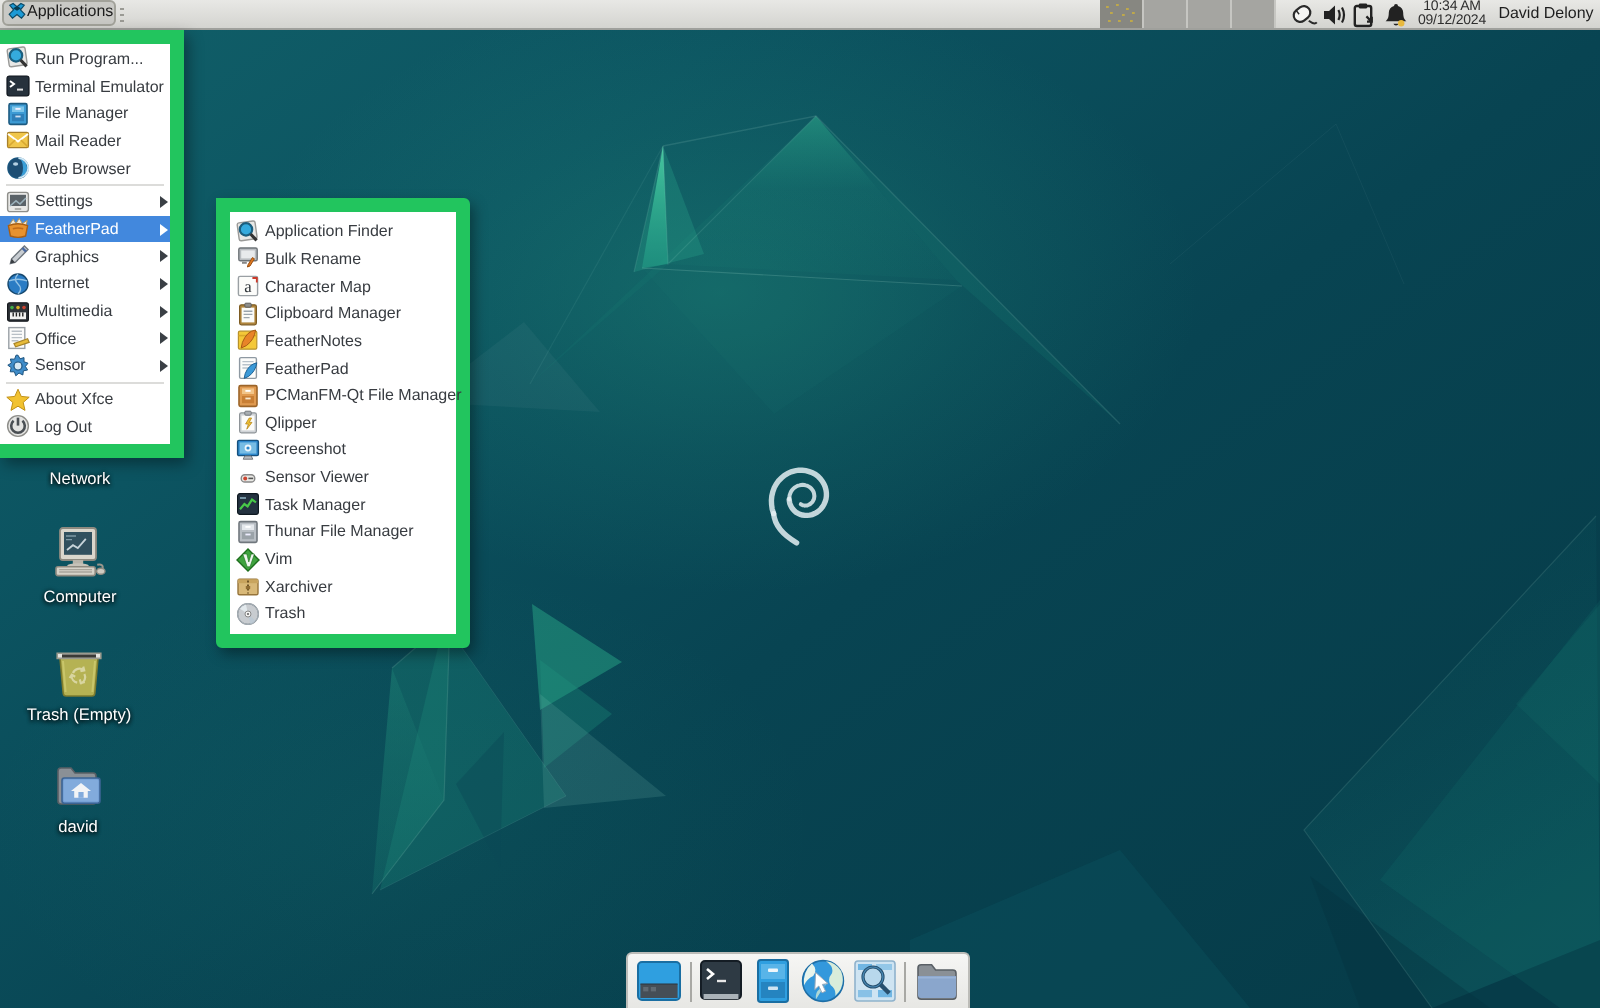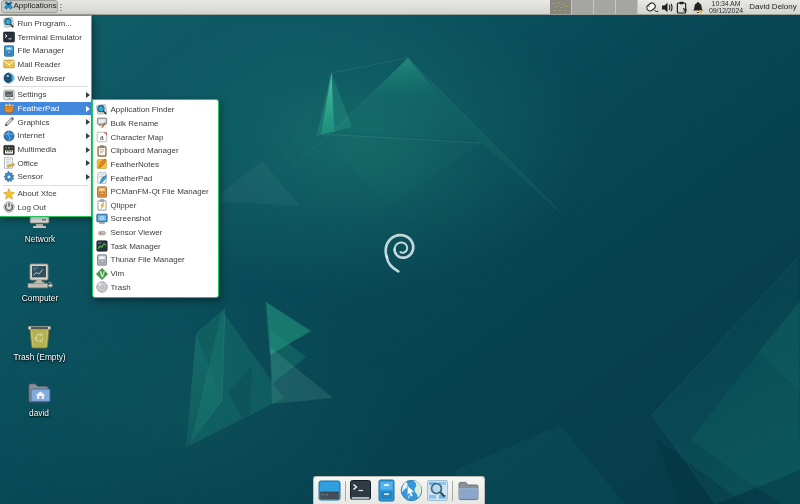--- a/index.html
+++ b/index.html
@@ -9,23 +9,23 @@
 #appbtn svg{flex:0 0 auto}
 #appbtn{position:absolute;left:1px;top:0px;width:57px;height:13px;background:#c9c9c5;border:1px solid #a2a29a;border-radius:3px;display:flex;}
 #appbtn span{font-size:8px;color:#1c1c1c;margin-left:1px}
 #grip{position:absolute;left:60px;top:3.5px;width:2px;height:8px;background:repeating-linear-gradient(#9a9a94 0 1px,transparent 1px 3px)}
 #pager{position:absolute;left:550px;top:0px;height:14px;display:flex}
 .ws{width:22px;height:14px;background:#a5a5a1;border-right:1px solid #c6c6c2;position:relative}
 .ws.act{background:#878781}
 #clock{position:absolute;left:703px;top:1px;width:46px;text-align:center;font-size:7px;line-height:6.5px;color:#2e2e2e;letter-spacing:-0.1px}
 #uname{position:absolute;right:1px;top:0;height:15px;line-height:14px;font-size:8px;color:#1e1e1e}
 
-.menu{position:absolute;background:#ffffff;border:1px solid #22c55e;box-shadow:2px 3px 7px rgba(0,0,0,.38)}
+.menu{position:absolute;background:#ffffff;border:7px solid #22c55e;box-shadow:2px 3px 7px rgba(0,0,0,.38)}
 #mmenu{left:0;top:15px;width:92px;padding:0.5px 0 1.5px;border-left:none}
-#smenu{left:92px;top:99px;width:127px;padding:3px 0;border-radius:0 3px 3px 3px}
+#smenu{left:108px;top:99px;width:127px;padding:3px 0;border-radius:0 3px 3px 3px}
 #smenu .mi{height:13.65px}
 .mi{height:13.7px;display:flex;align-items:center;padding-left:3px;position:relative}
 .mi .lab{font-size:8px;color:#383c41;margin-left:2.5px;white-space:nowrap;letter-spacing:0}
 .mi svg{flex:0 0 auto}
 .mi .arr{position:absolute;right:1.5px;top:3.9px;width:0;height:0;border-left:4.5px solid #3a3f45;border-top:3px solid transparent;border-bottom:3px solid transparent}
 .mi.hl{background:#4288dd}
 .mi.hl .lab{color:#fff}
 .mi.hl .arr{border-left-color:#fff}
 .msep{height:1px;background:#dcdcda;margin:1px 3px}
 
@@ -446,20 +446,29 @@
       </div>
 <div class="mi">
         <svg width="12" height="12" viewBox="0 0 12 12">
           <path d="M6,0.5 L11.5,6 L6,11.5 L0.5,6 Z" fill="#3fa33f" stroke="#1d6e1d" stroke-width=".7"></path>
           <path d="M3.4,3 h2 l1,4 1.2,-4 h1.6 l-2.2,6.4 h-1.4 z" fill="#eef6ee" stroke="#1d6e1d" stroke-width=".3"></path>
         </svg>
         <span class="lab">Vim</span>
       </div>
 <div class="mi">
         <svg width="12" height="12" viewBox="0 0 12 12">
+          <rect x="1" y="2.6" width="10" height="7.8" rx="0.8" fill="#d8b878" stroke="#96743a" stroke-width=".7"></rect>
+          <rect x="1" y="2.6" width="10" height="2" fill="#c8a45e"></rect>
+          <path d="M6,3.2 v6.6" stroke="#6e5426" stroke-width="1" stroke-dasharray="1.1 0.9"></path>
+          <rect x="4.9" y="6" width="2.2" height="1.6" rx="0.3" fill="#8e6c32"></rect>
+        </svg>
+        <span class="lab">Xarchiver</span>
+      </div>
+<div class="mi">
+        <svg width="12" height="12" viewBox="0 0 12 12">
           <circle cx="6" cy="6" r="5.2" fill="#c8ccd0" stroke="#80878c" stroke-width=".6"></circle>
           <circle cx="6" cy="6" r="5.2" fill="none" stroke="#aab4bc" stroke-width=".5"></circle>
           <path d="M2,3.4 a5.2,5.2 0 0 1 3,-2.2 L6,6 Z" fill="#e8f0f4" opacity=".8"></path>
           <path d="M9.8,9.4 a5.2,5.2 0 0 1 -2.6,1.6 L6,6 Z" fill="#b8c8d4" opacity=".7"></path>
           <circle cx="6" cy="6" r="1.5" fill="#f4f4f2" stroke="#888" stroke-width=".5"></circle>
           <circle cx="6" cy="6" r="0.55" fill="#666"></circle>
         </svg>
         <span class="lab">Trash</span>
       </div>
 </div>

